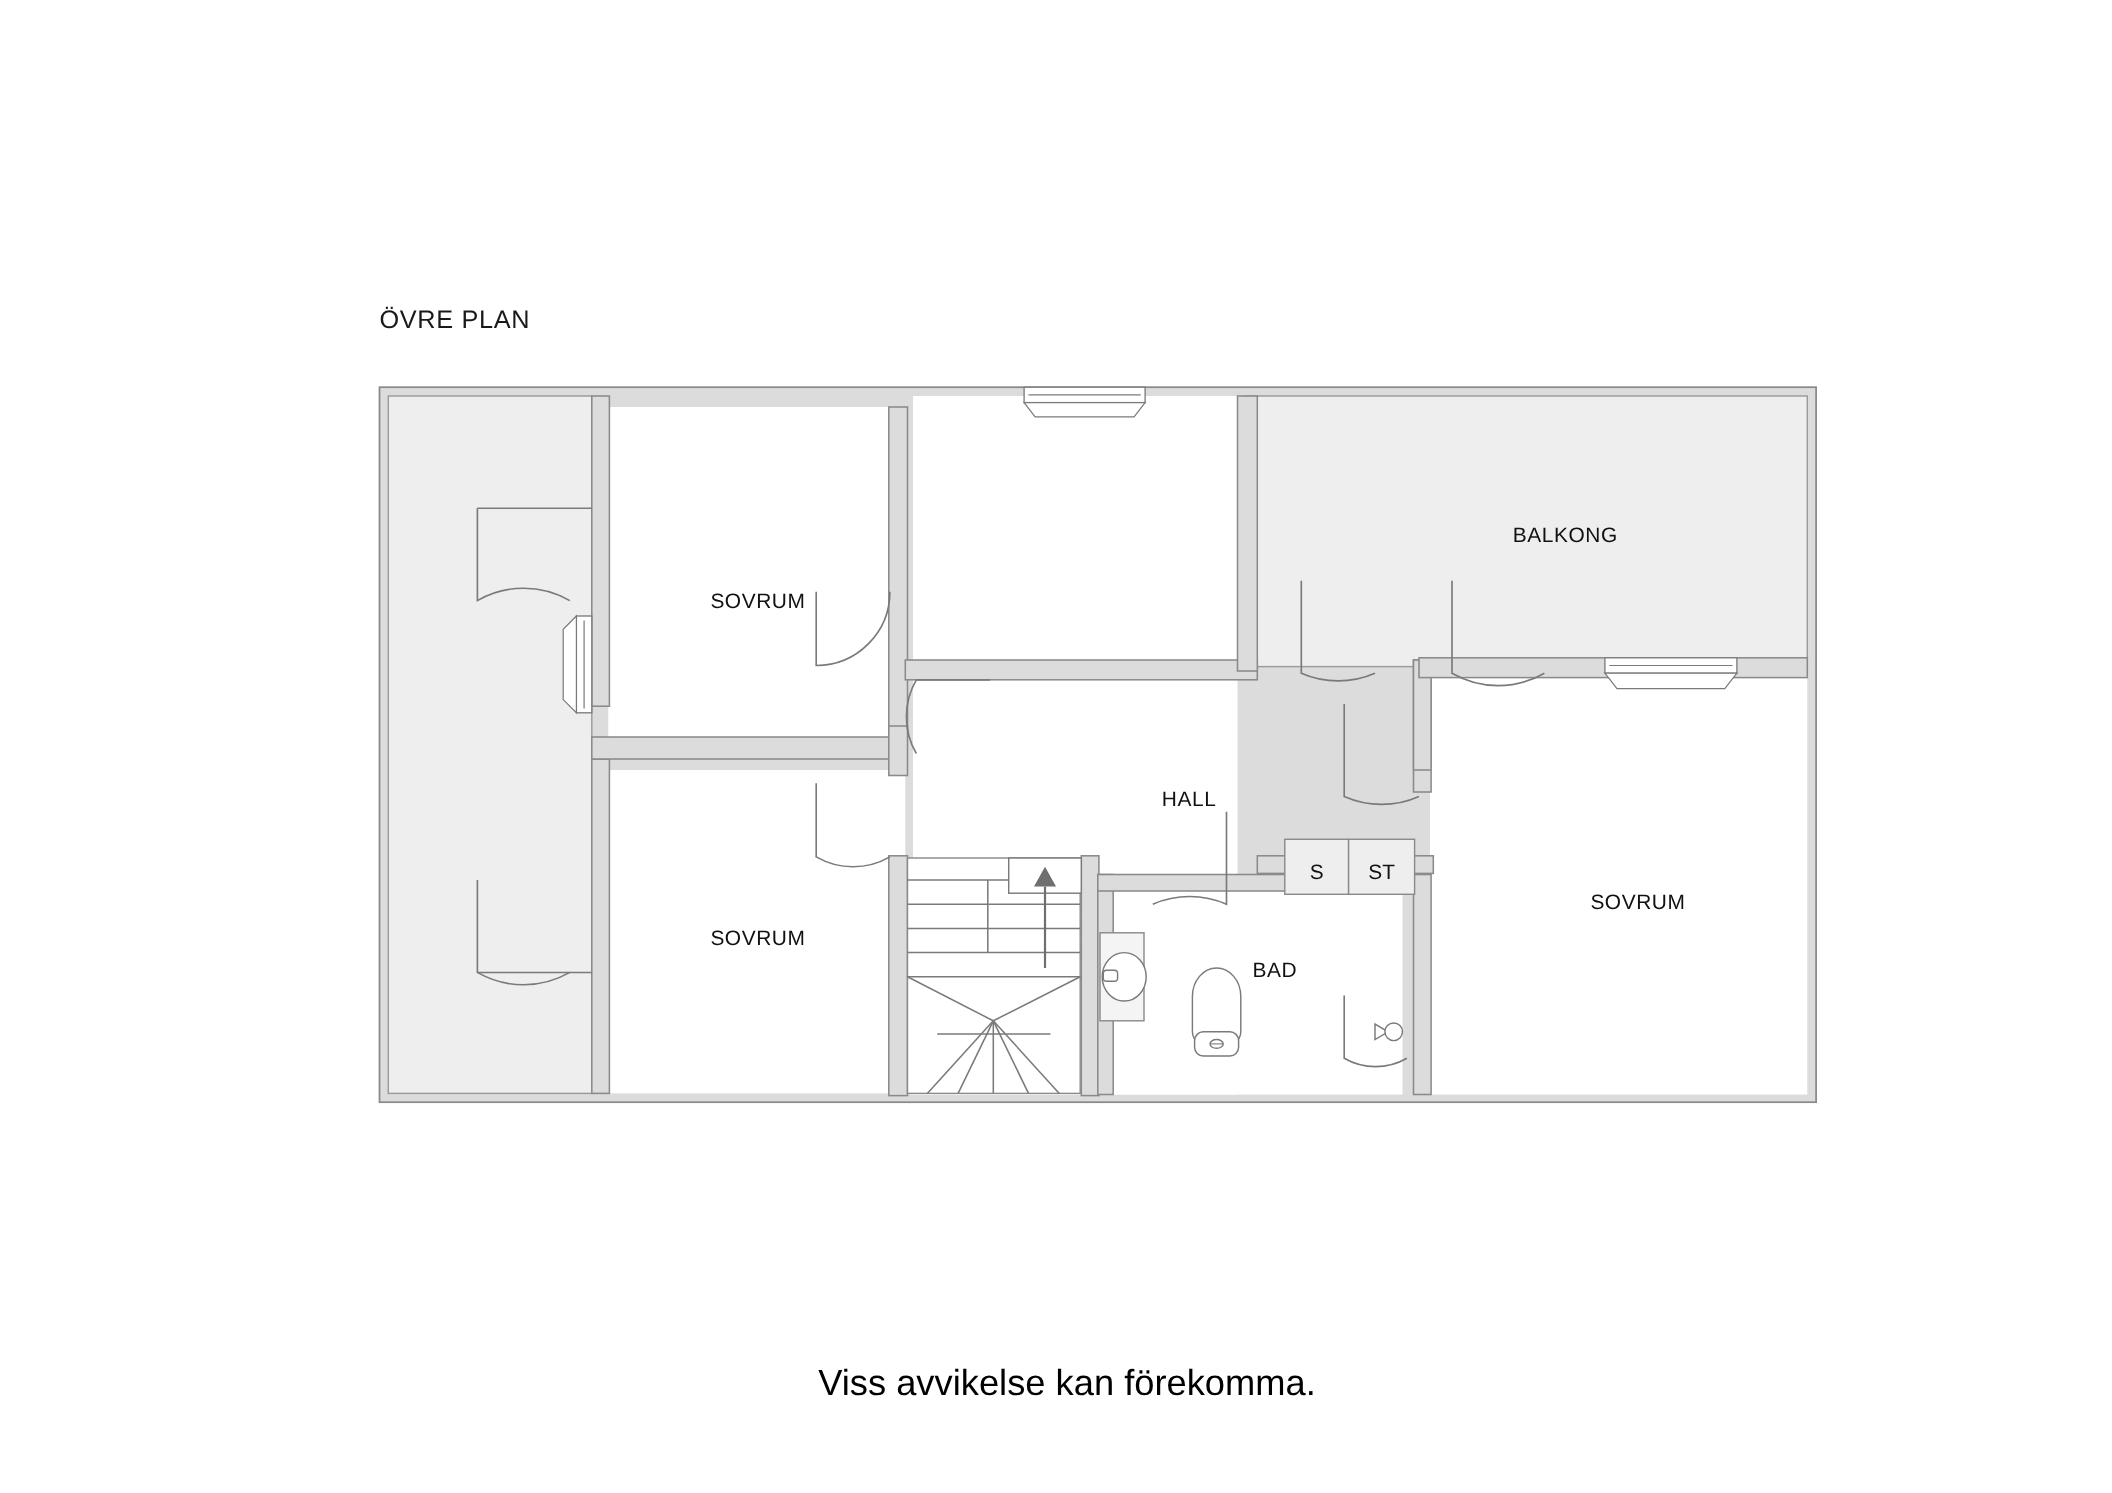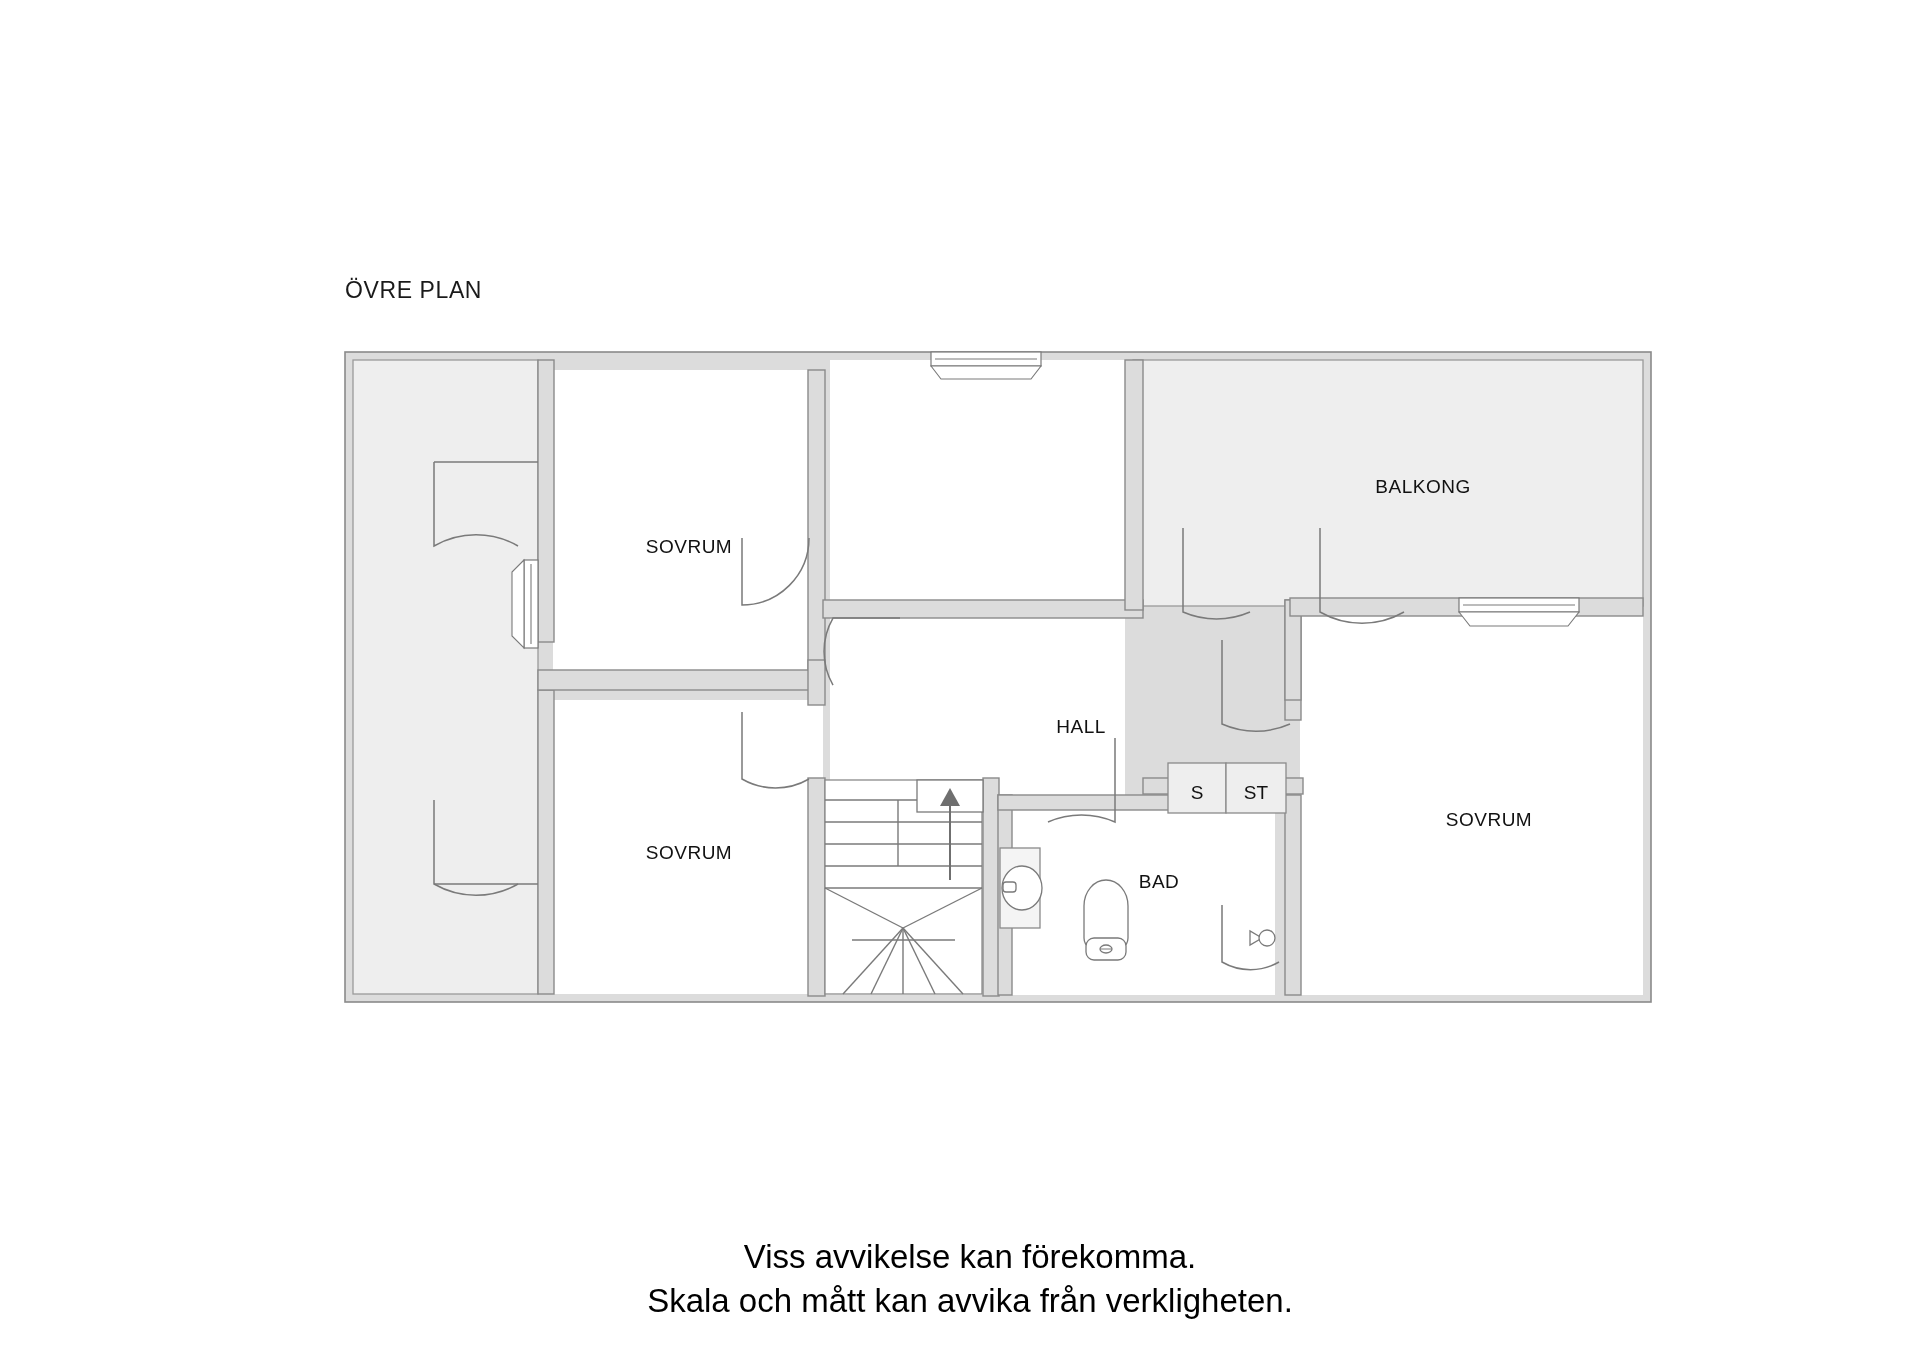--- a/index.html
+++ b/index.html
@@ -226,14 +226,13 @@
   <text class="room-label" x="689" y="859" text-anchor="middle">SOVRUM</text>
   <text class="room-label" x="1081" y="733" text-anchor="middle">HALL</text>
   <text class="room-label" x="1159" y="888" text-anchor="middle">BAD</text>
   <text class="room-label" x="1489" y="826" text-anchor="middle">SOVRUM</text>
   <text class="room-label" x="1423" y="493" text-anchor="middle">BALKONG</text>
 
 </svg>
 
 <div id="caption-block">
   <div class="cap-line">Viss avvikelse kan förekomma.</div>
-  <div class="cap-line">Skala och mått kan avvika från verkligheten.</div>
 </div>
 
 </body></html>

